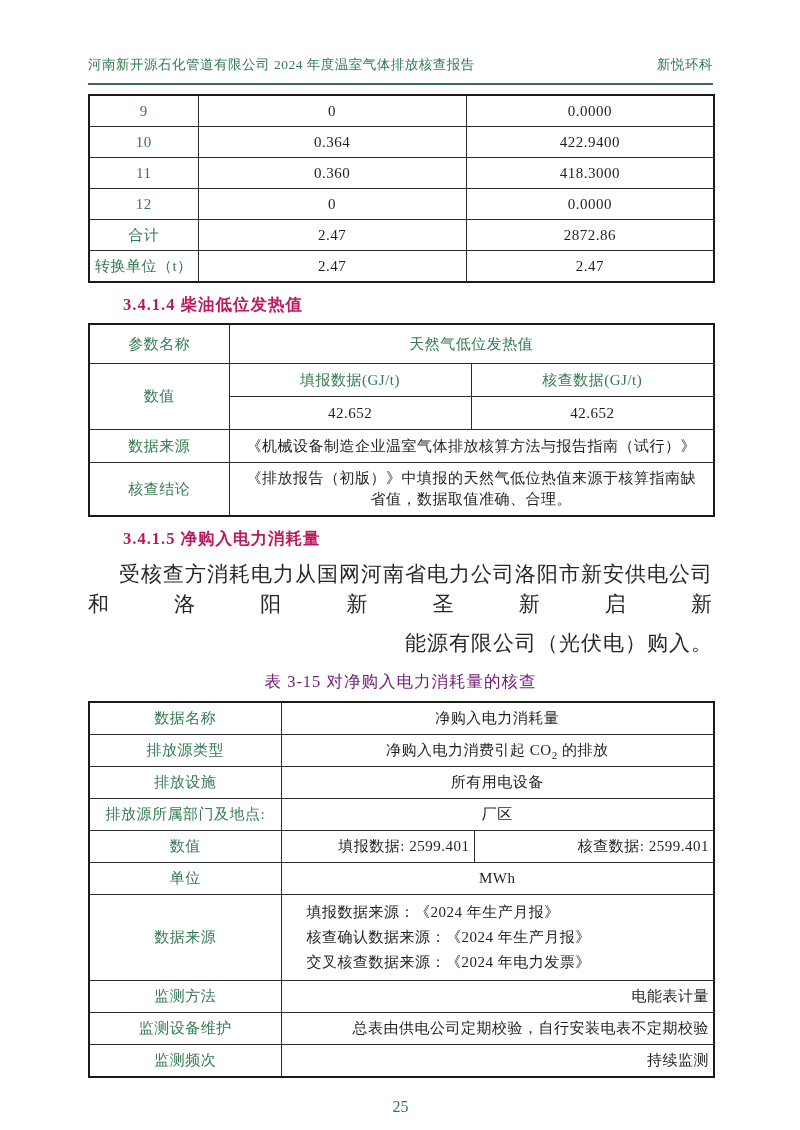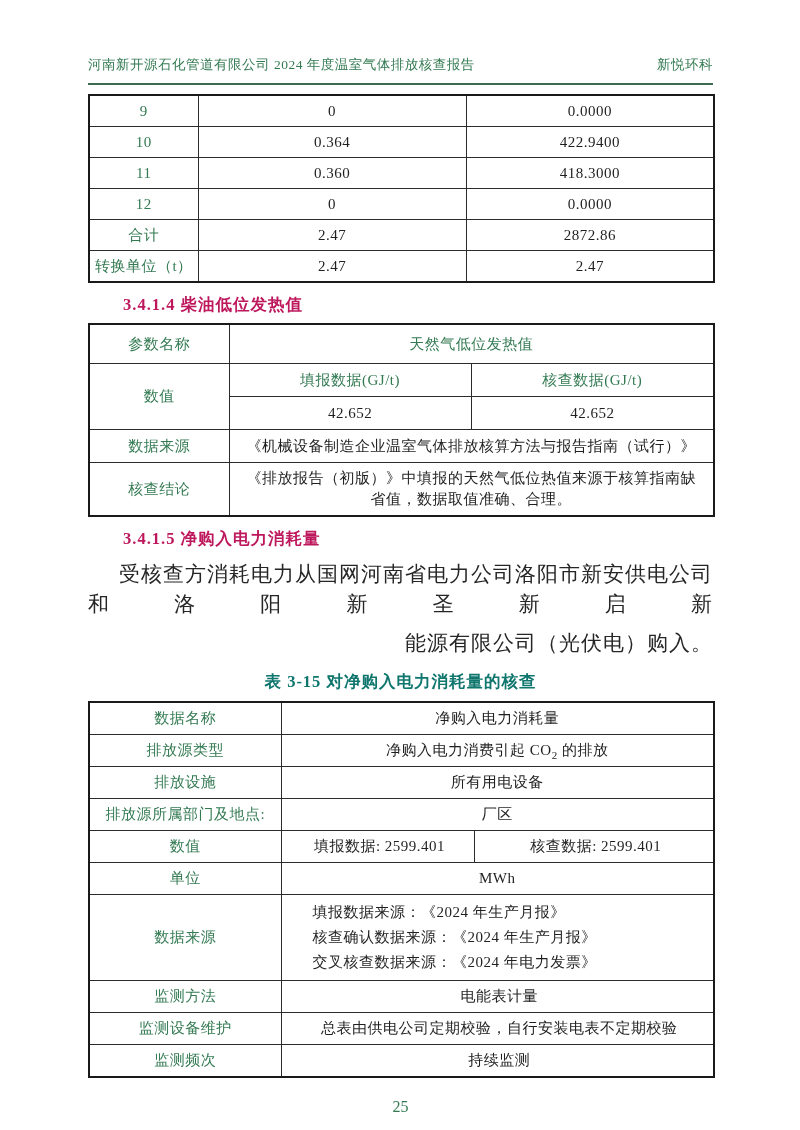--- a/index.html
+++ b/index.html
@@ -27,21 +27,21 @@
   td{
     border:1px solid var(--border_dark,#2B2B2B);
     text-align:center;vertical-align:middle;
     font-size:15px;padding:2px 4px;
     color:var(--text_dark,#1F1F1F);
     letter-spacing:0.5px;
     overflow:hidden;
   }
   table.bordered{border:2.5px solid #1A1A1A;}
   td.green{color:var(--label_green,#337A52);}
-  td.left{text-align:center;padding-left:8px;}
+  td.left{text-align:right;padding-left:8px;}
 
   
   .t1{margin-top:9px;}
   .t1 td{height:26px;}
 
   
   .section-heading{
     font-size:16.5px;font-weight:bold;color:#be185d;
     margin:11px 0 7px 35px;letter-spacing:1px;
   }
@@ -56,27 +56,27 @@
   .para .l1{
     text-indent:31px;
     text-align:justify;text-align-last:justify;
     letter-spacing:1px;
     line-height:30px;
   }
   .para .l2{margin-top:9px;line-height:30px;letter-spacing:1px;text-align:right;}
 
   
   .table-caption{
-    text-align:center;font-weight:bold;font-size:16.5px;color:#0f766e;
+    text-align:center;font-weight:normal;font-size:16.5px;color:#701a75;
     margin:13px 0 8px 0;letter-spacing:1px;width:625px;
   }
 
   
   .t3 td{height:27px;}
-  .t3 .src td{height:auto;padding:5px 18px;}
+  .t3 .src td{height:auto;padding:5px 12px;}
   .t3 .src .lines div{line-height:25px;text-align:left;padding-left:13px;letter-spacing:0.5px;}
 
   sub{font-size:11px;}
 
   
   .page-number{
     text-align:center;width:625px;
     font-size:16px;margin-top:20px;
     color:var(--label_green,#337A52);
   }

